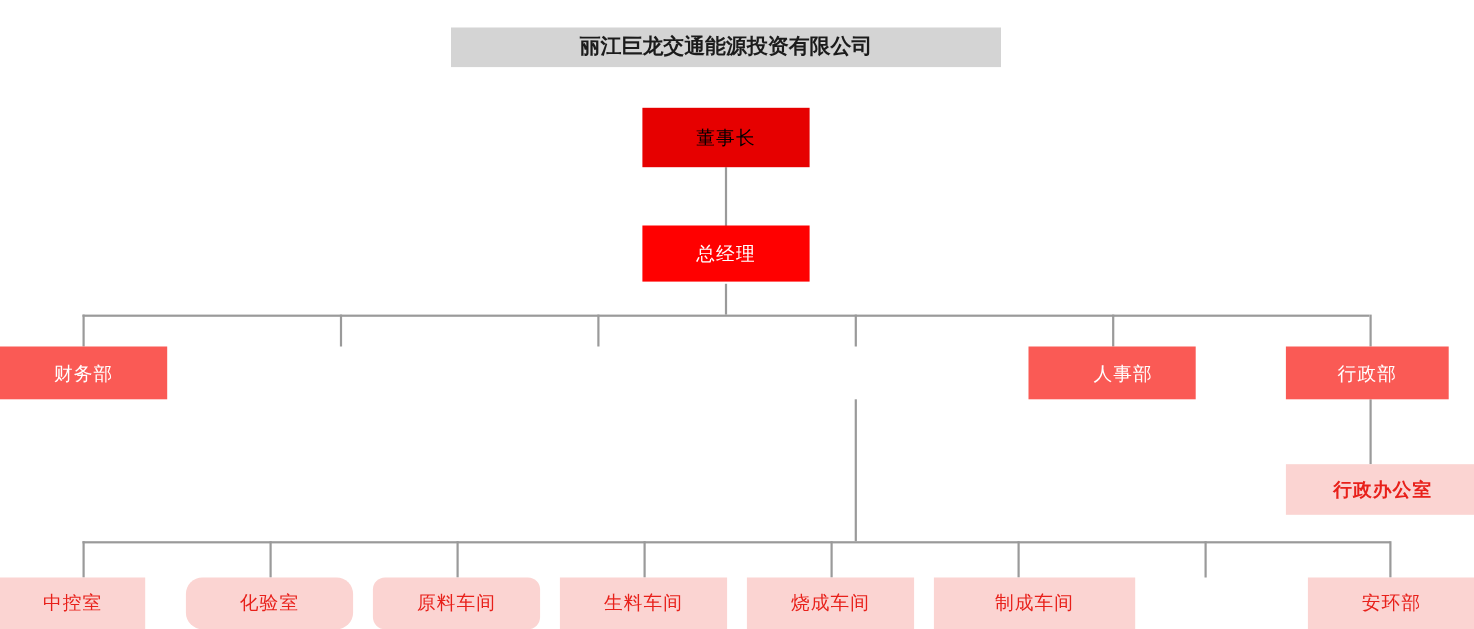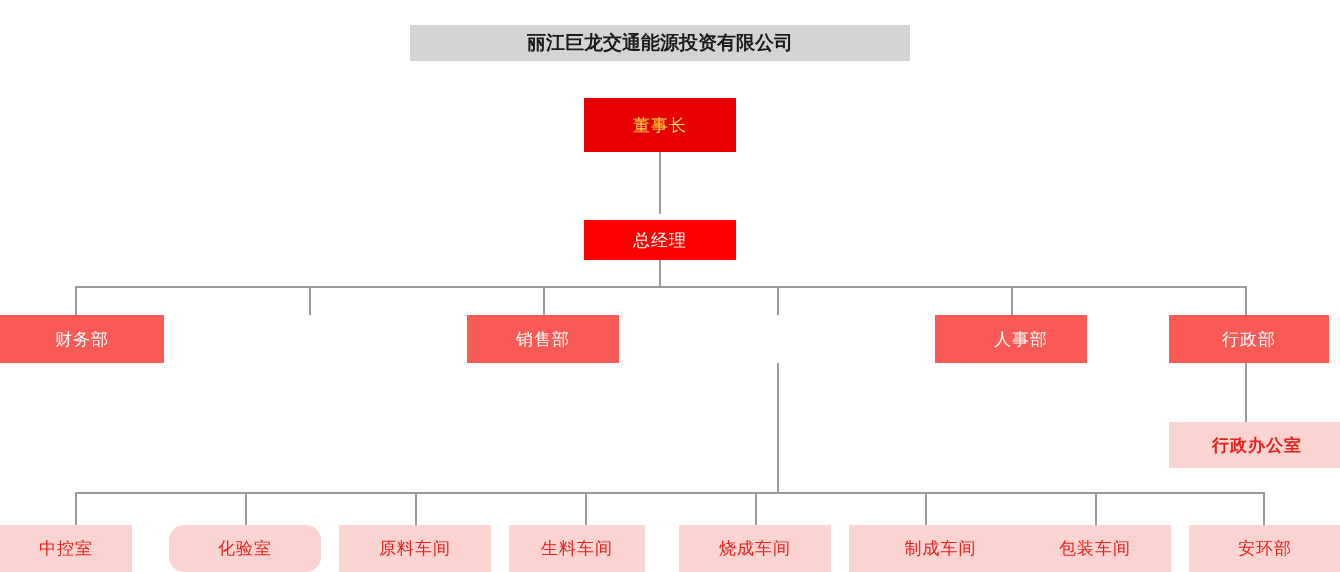--- a/index.html
+++ b/index.html
@@ -45,21 +45,21 @@
     display: flex;
     align-items: center;
     justify-content: center;
     white-space: nowrap;
     font-size: 17px;
     font-weight: normal;
     letter-spacing: 1px;
   }
   .node.level-chairman {
     background: #e60000;
-    color: #fde047;
+    color: #000000;
   }
   .node.level-gm {
     background: #ff0000;
     color: #ffffff;
   }
   .node.level-dept {
     background: #fa5a55;
     color: #ffffff;
   }
   .node.level-sub {
@@ -105,31 +105,29 @@
   <div class="line v" style="left:245px;  top:492px; height:33px;"></div>
   <div class="line v" style="left:415px;  top:492px; height:33px;"></div>
   <div class="line v" style="left:585px;  top:492px; height:33px;"></div>
   <div class="line v" style="left:755px;  top:492px; height:33px;"></div>
   <div class="line v" style="left:925px;  top:492px; height:33px;"></div>
   <div class="line v" style="left:1095px; top:492px; height:33px;"></div>
   <div class="line v" style="left:1263px; top:492px; height:33px;"></div>
 
   <div class="node level-chairman" style="left:584px; top:98px; width:152px; height:54px;">董事长</div>
 
-  <div class="node level-gm" style="left:584px; top:220px; width:152px; height:40px;">总经理</div>
+  <div class="node level-gm" style="left:584px; top:205px; width:152px; height:51px;">总经理</div>
 
-  <div class="node level-dept" style="left:0px; top:315px; width:164px; height:48px;">财务部</div>
-  <div class="node level-dept" style="left:467px; top:315px; width:152px; height:48px;">销售部</div>
+  <div class="node level-dept" style="left:0px; top:315px; width:152px; height:48px;">财务部</div>
   <div class="node level-dept" style="left:935px; top:315px; width:152px; height:48px;padding-left:20px;">人事部</div>
-  <div class="node level-dept" style="left:1169px; top:315px; width:160px; height:48px;">行政部</div>
+  <div class="node level-dept" style="left:1169px; top:315px; width:148px; height:48px;">行政部</div>
 
   <div class="node level-sub" style="left:1169px; top:422px; width:176px; height:46px;font-weight:bold;">行政办公室</div>
 
   <div class="node level-sub" style="left:0px; top:525px; width:132px; height:47px;">中控室</div>
   <div class="node level-sub" style="left:169px; top:525px; width:152px; height:47px;border-radius:15px;">化验室</div>
-  <div class="node level-sub" style="left:339px; top:525px; width:152px; height:47px;">原料车间</div>
-  <div class="node level-sub" style="left:509px; top:525px; width:136px; height:47px;">生料车间</div>
+  <div class="node level-sub" style="left:339px; top:525px; width:152px; height:47px;border-radius:11px;">原料车间</div>
+  <div class="node level-sub" style="left:509px; top:525px; width:152px; height:47px;">生料车间</div>
   <div class="node level-sub" style="left:679px; top:525px; width:152px; height:47px;">烧成车间</div>
   <div class="node level-sub" style="left:849px; top:525px; width:183px; height:47px;">制成车间</div>
-  <div class="node level-sub" style="left:1019px; top:525px; width:152px; height:47px;">包装车间</div>
   <div class="node level-sub" style="left:1189px; top:525px; width:152px; height:47px;text-align:center;">安环部</div>
 
 </div>
 
 </body></html>

